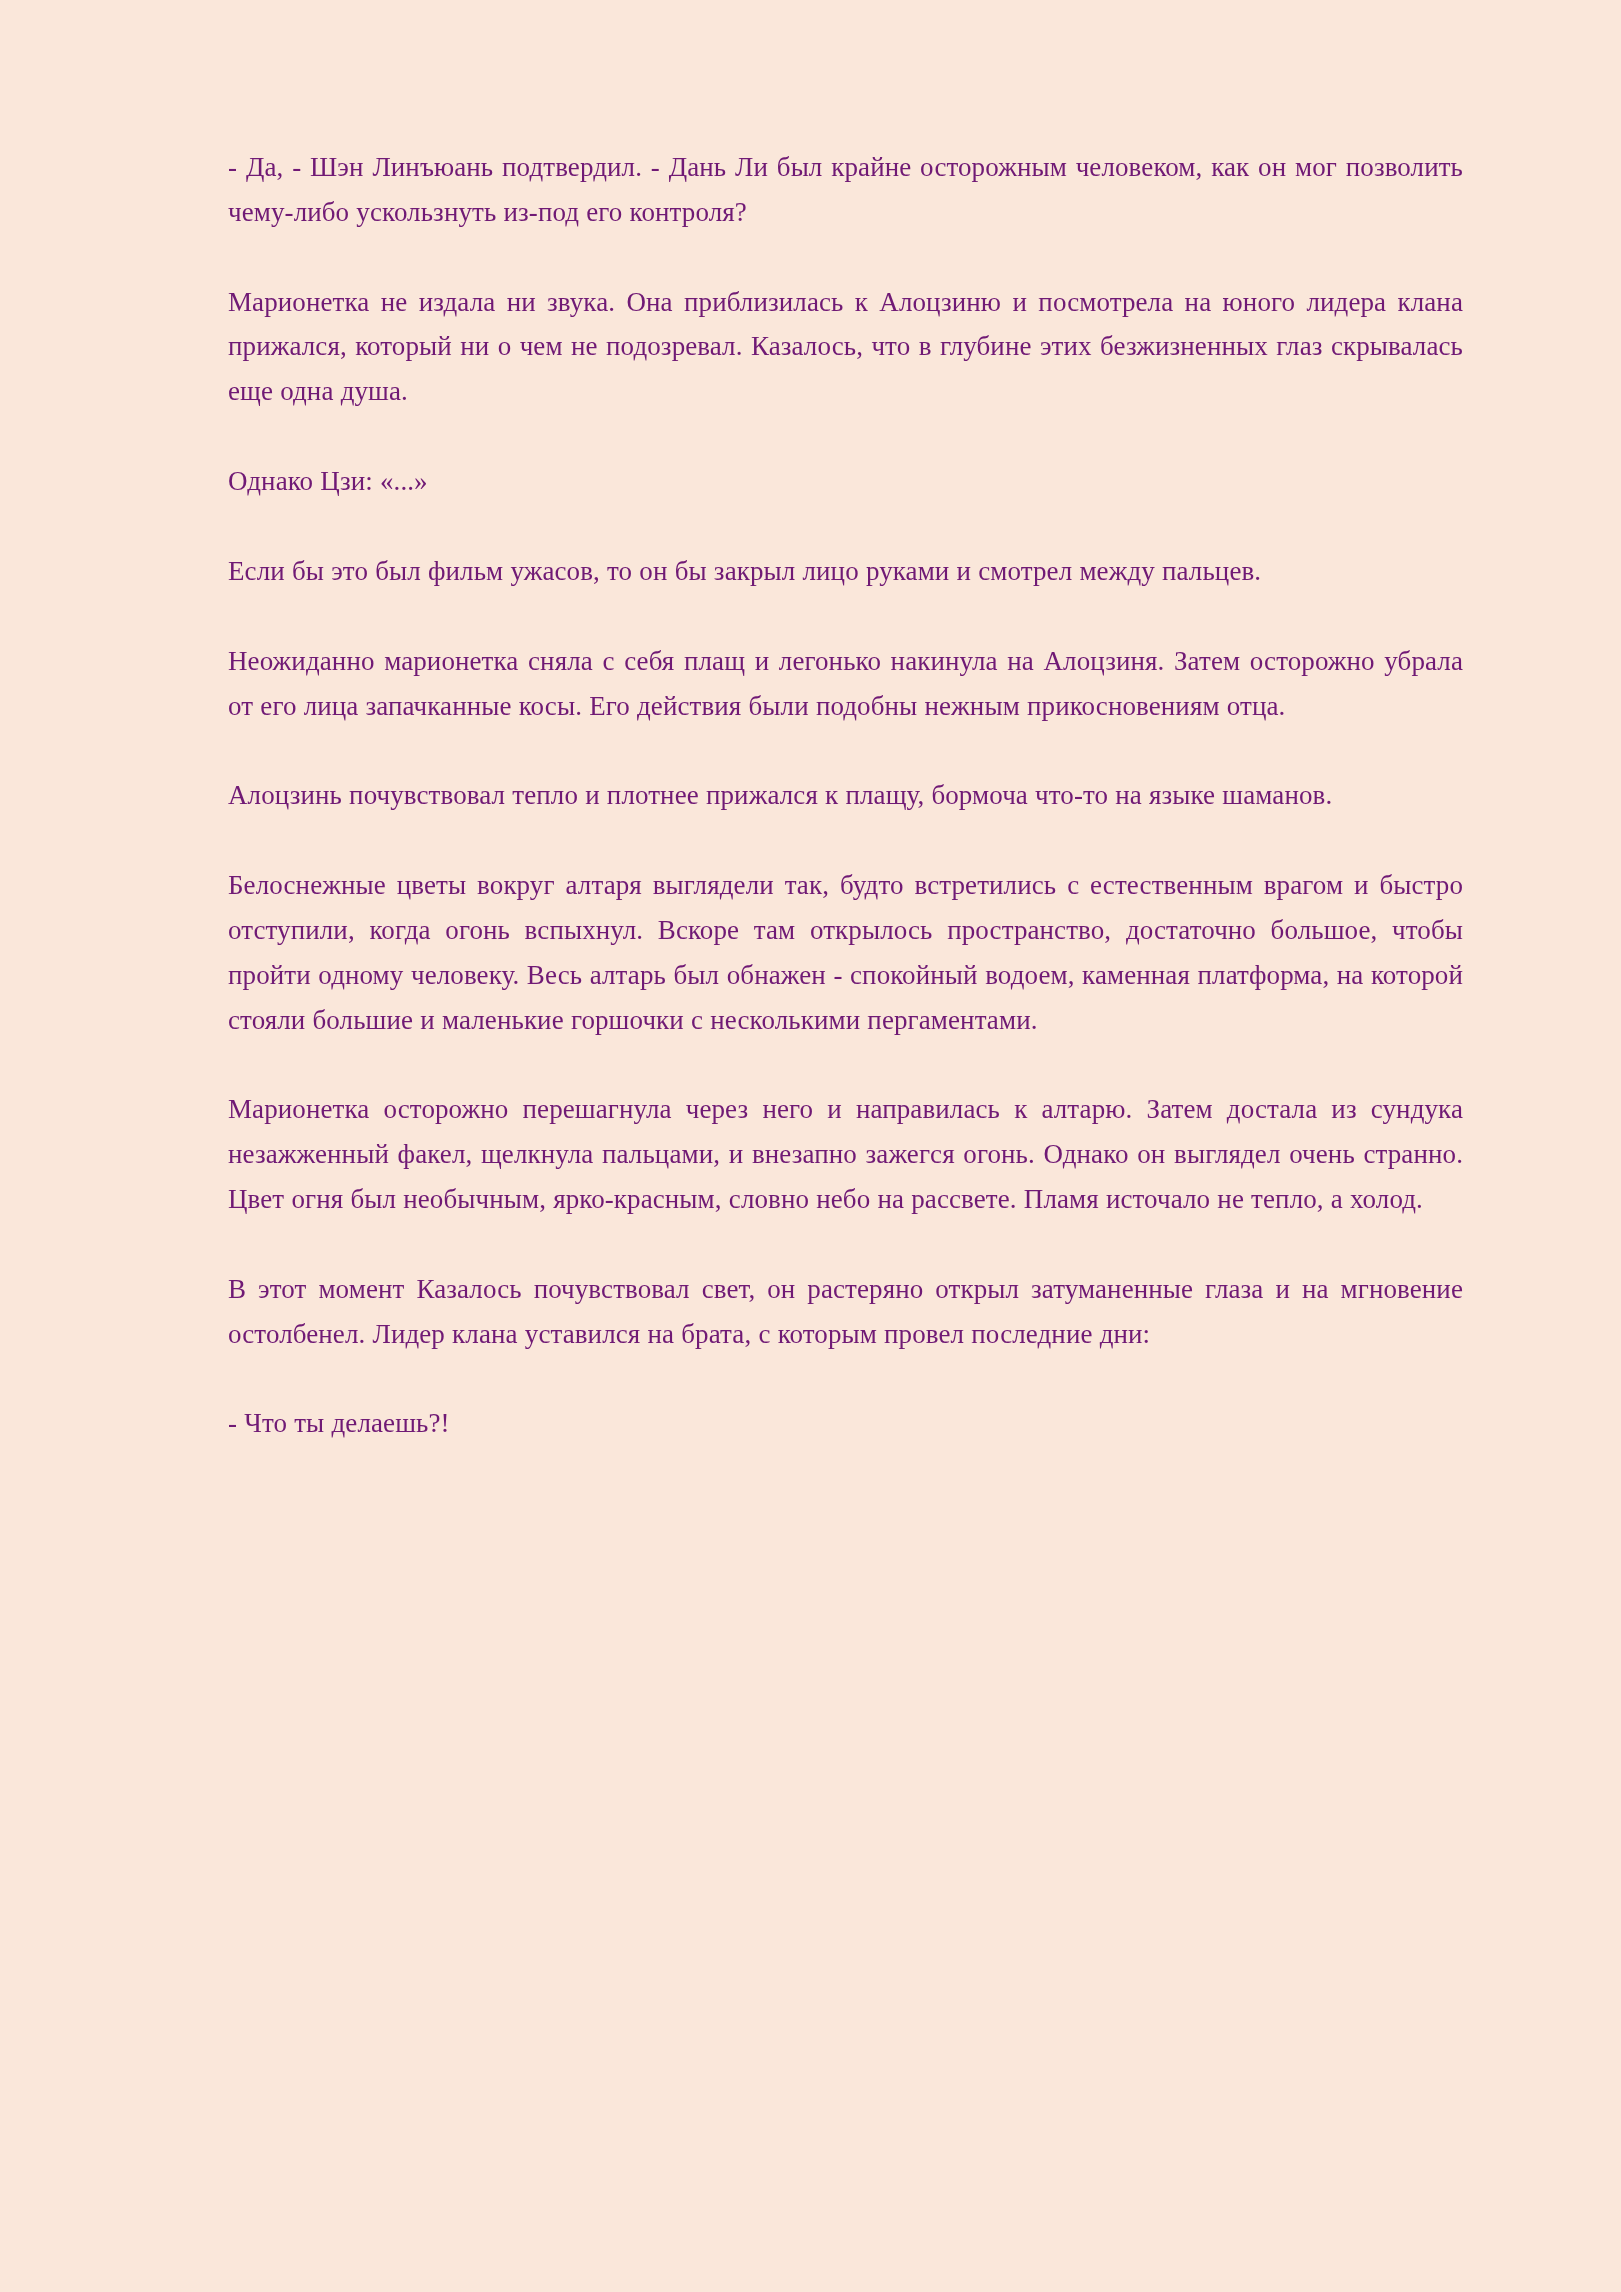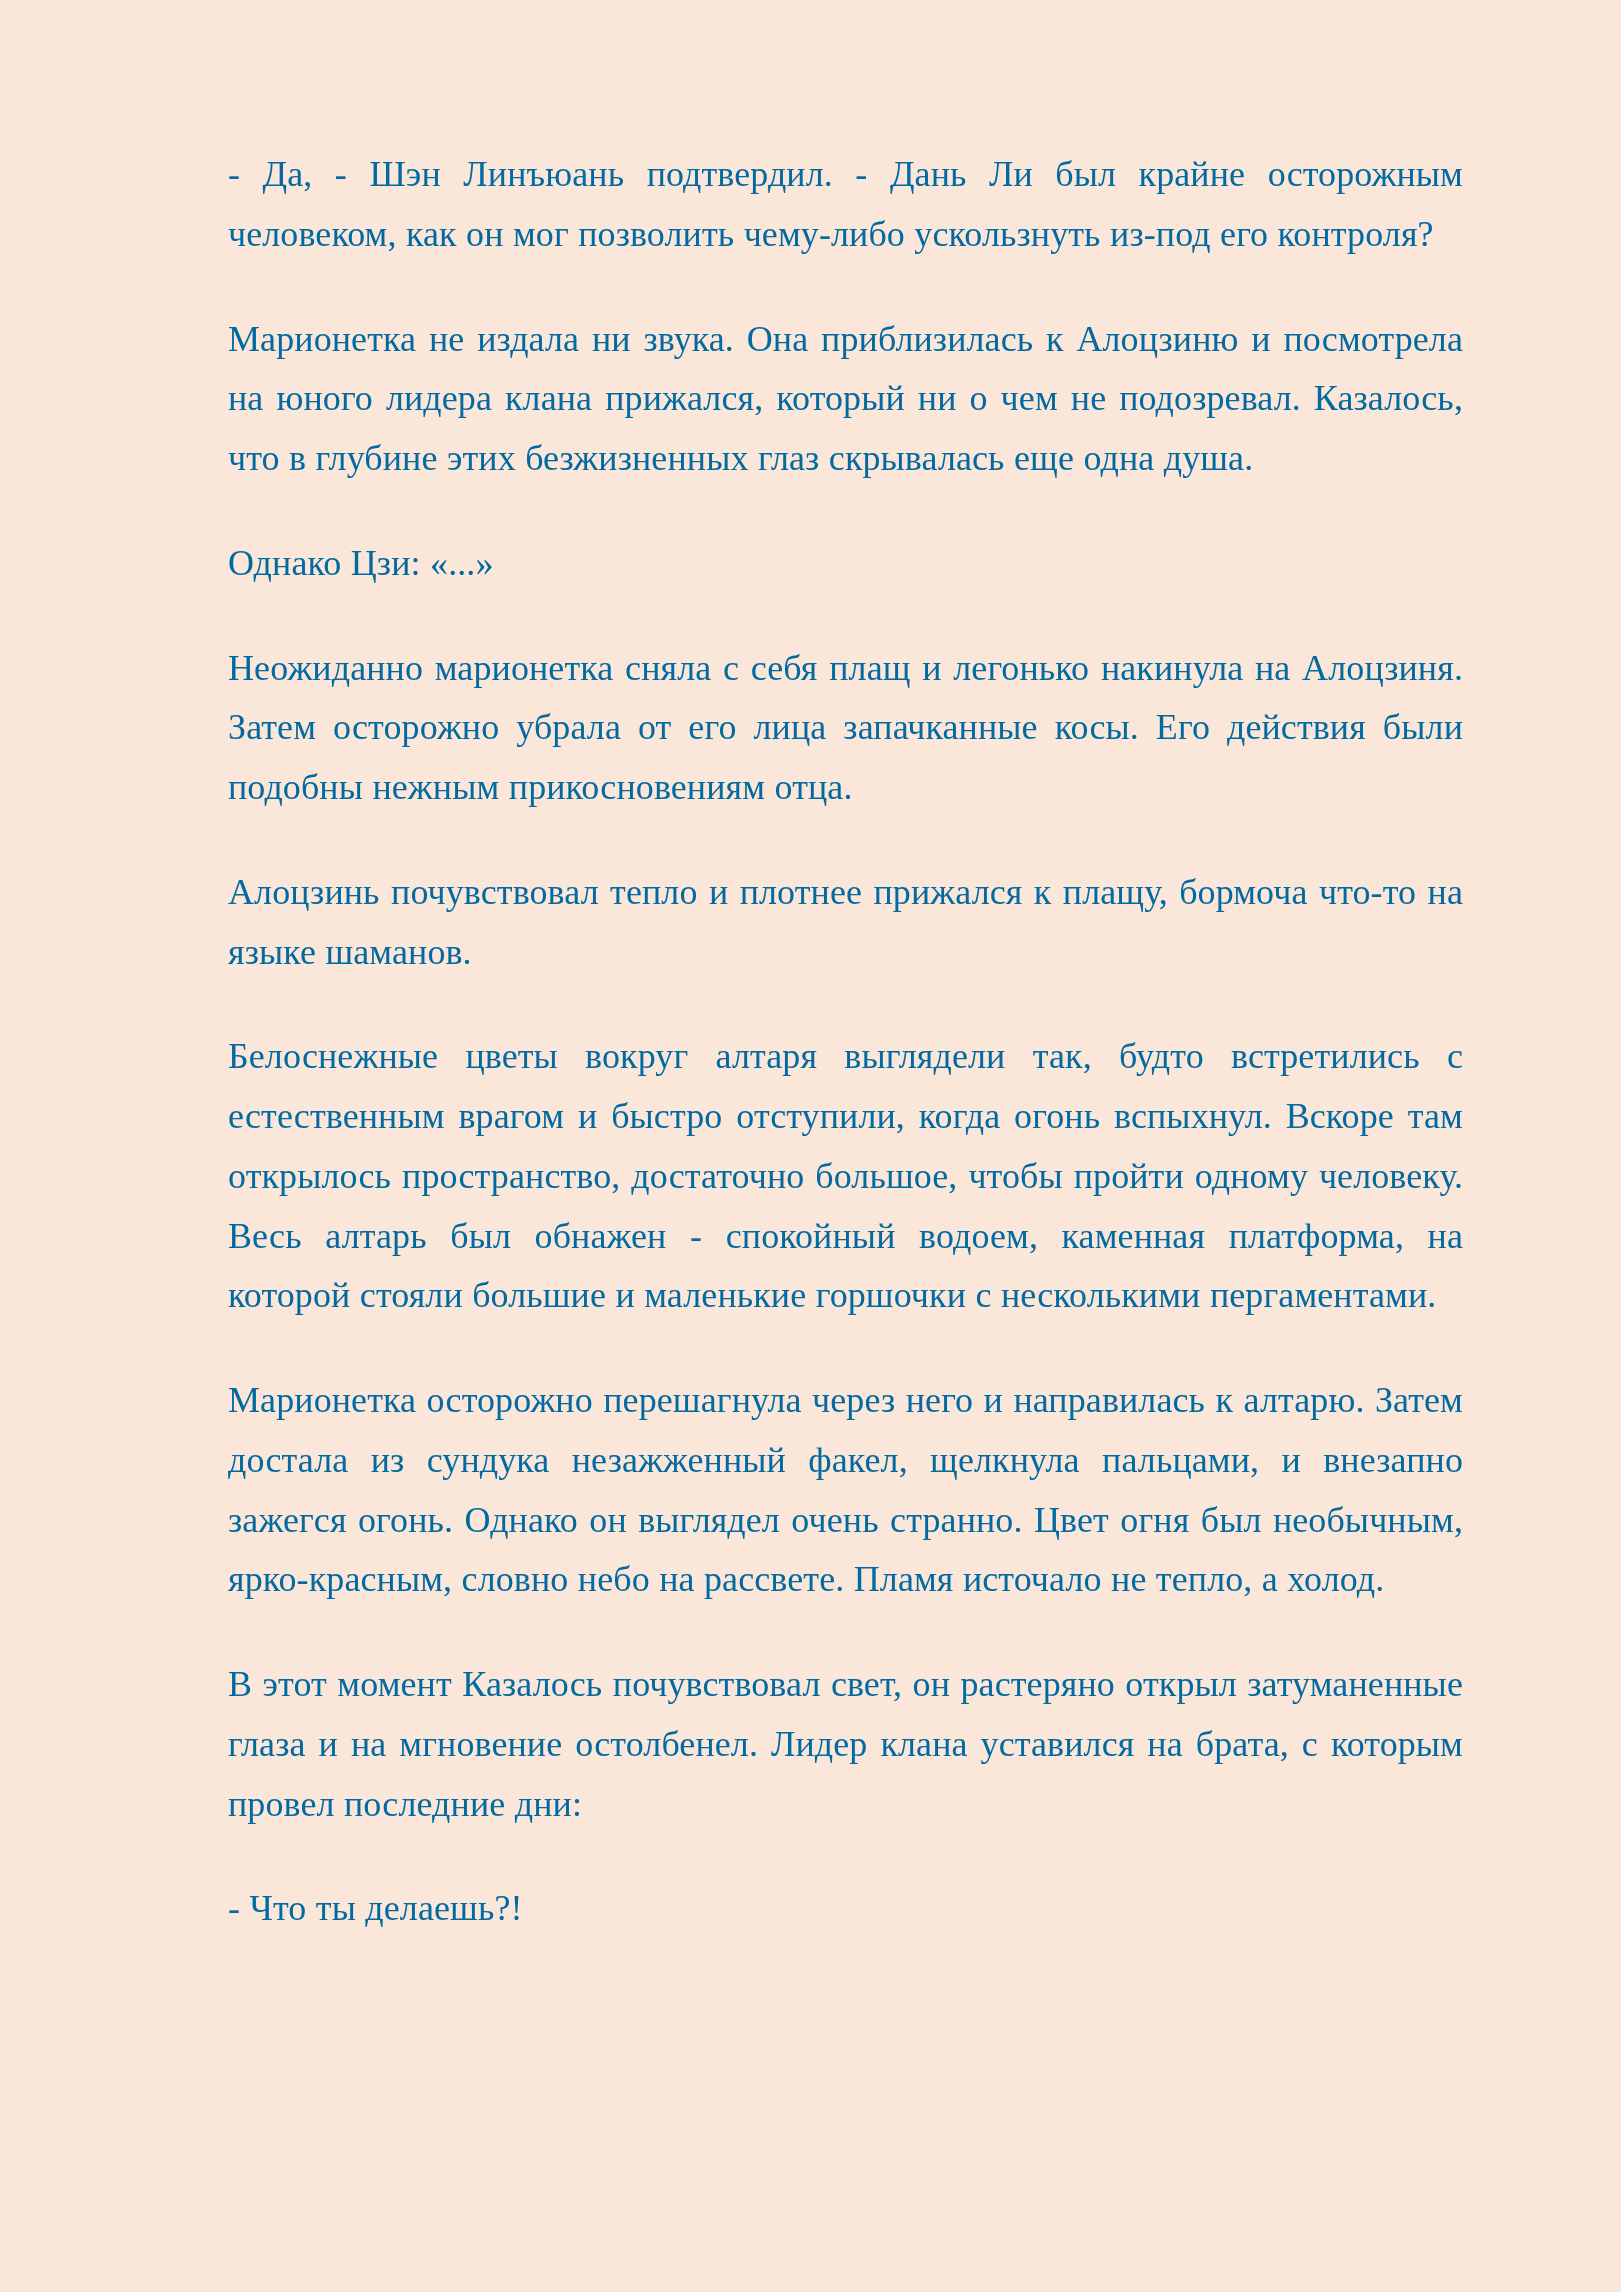--- a/index.html
+++ b/index.html
@@ -23,27 +23,27 @@
     padding: 145px 147px 118px 228px;
     background: #fae7da;
   }
 
   .content {
     width: 1243px;
   }
 
   .para {
     margin: 0 8px 45px 0;
-    font-size: 36px;
+    font-size: 27px;
     line-height: 1.66;
     text-align: justify;
     text-justify: inter-word;
     letter-spacing: 0.1px;
     word-spacing: 0.3px;
-    color: #0369a1;
+    color: #701a75;
     -webkit-font-smoothing: antialiased;
   }
 
   .para:last-child {
     margin-bottom: 0;
     font-family: Liberation Serif, serif;
   }
 
   
   .para.short {
@@ -56,20 +56,21 @@
 <div class="page" style="background: rgb(250, 231, 218);">
   <div class="content">
 
     <p class="para">- Да, - Шэн Линъюань подтвердил. - Дань Ли был крайне осторожным человеком, как он мог позволить чему-либо ускользнуть из-под его контроля?</p>
 
     <p class="para">Марионетка не издала ни звука. Она приблизилась к Алоцзиню и посмотрела на юного лидера клана прижался, который ни о чем не подозревал. Казалось, что в глубине этих безжизненных глаз скрывалась еще одна душа.</p>
 
 
     <p class="para short">Однако Цзи: «...»</p>
 
+    <p class="para">Если бы это был фильм ужасов, то он бы закрыл лицо руками и смотрел между пальцев.</p>
 
     <p class="para">Неожиданно марионетка сняла с себя плащ и легонько накинула на Алоцзиня. Затем осторожно убрала от его лица запачканные косы. Его действия были подобны нежным прикосновениям отца.</p>
 
     <p class="para">Алоцзинь почувствовал тепло и плотнее прижался к плащу, бормоча что-то на языке шаманов.</p>
 
     <p class="para">Белоснежные цветы вокруг алтаря выглядели так, будто встретились с естественным врагом и быстро отступили, когда огонь вспыхнул. Вскоре там открылось пространство, достаточно большое, чтобы пройти одному человеку. Весь алтарь был обнажен - спокойный водоем, каменная платформа, на которой стояли большие и маленькие горшочки с несколькими пергаментами.</p>
 
     <p class="para">Марионетка осторожно перешагнула через него и направилась к алтарю. Затем достала из сундука незажженный факел, щелкнула пальцами, и внезапно зажегся огонь. Однако он выглядел очень странно. Цвет огня был необычным, ярко-красным, словно небо на рассвете. Пламя источало не тепло, а холод.</p>
 
     <p class="para">В этот момент Казалось почувствовал свет, он растеряно открыл затуманенные глаза и на мгновение остолбенел. Лидер клана уставился на брата, с которым провел последние дни:</p>

